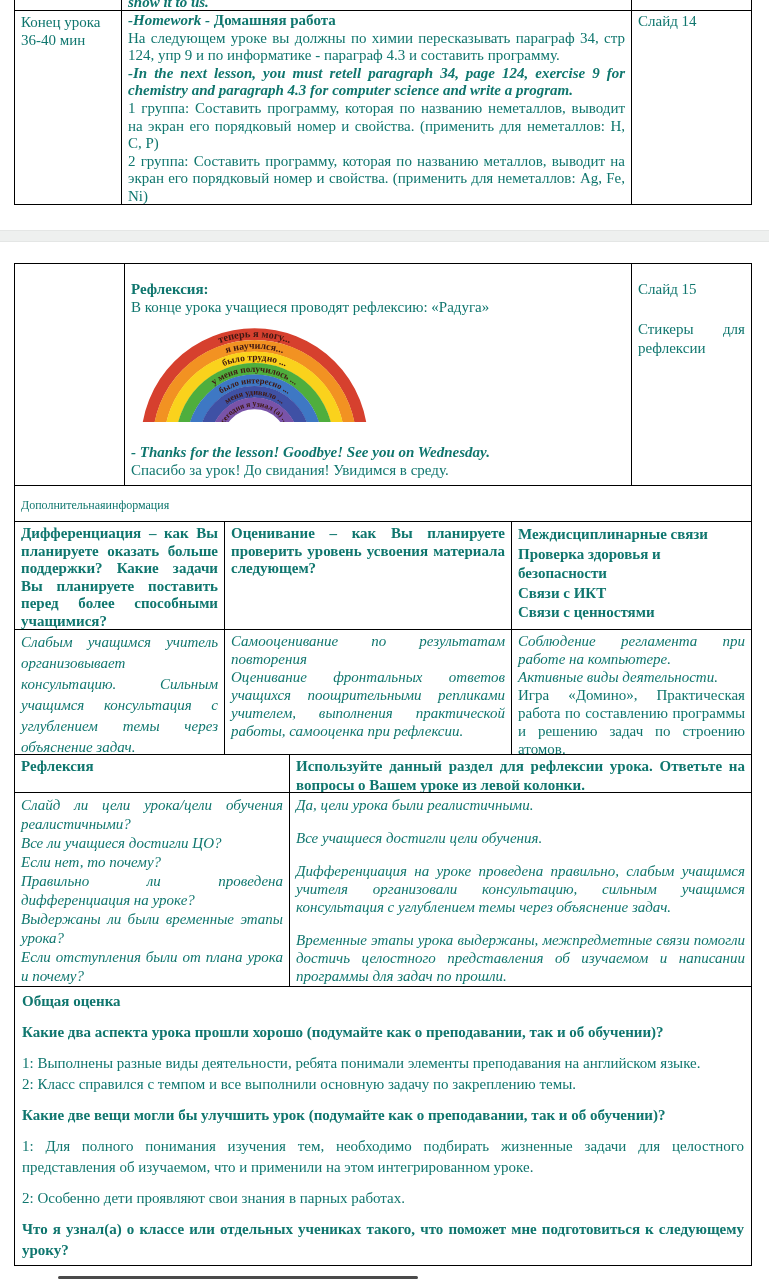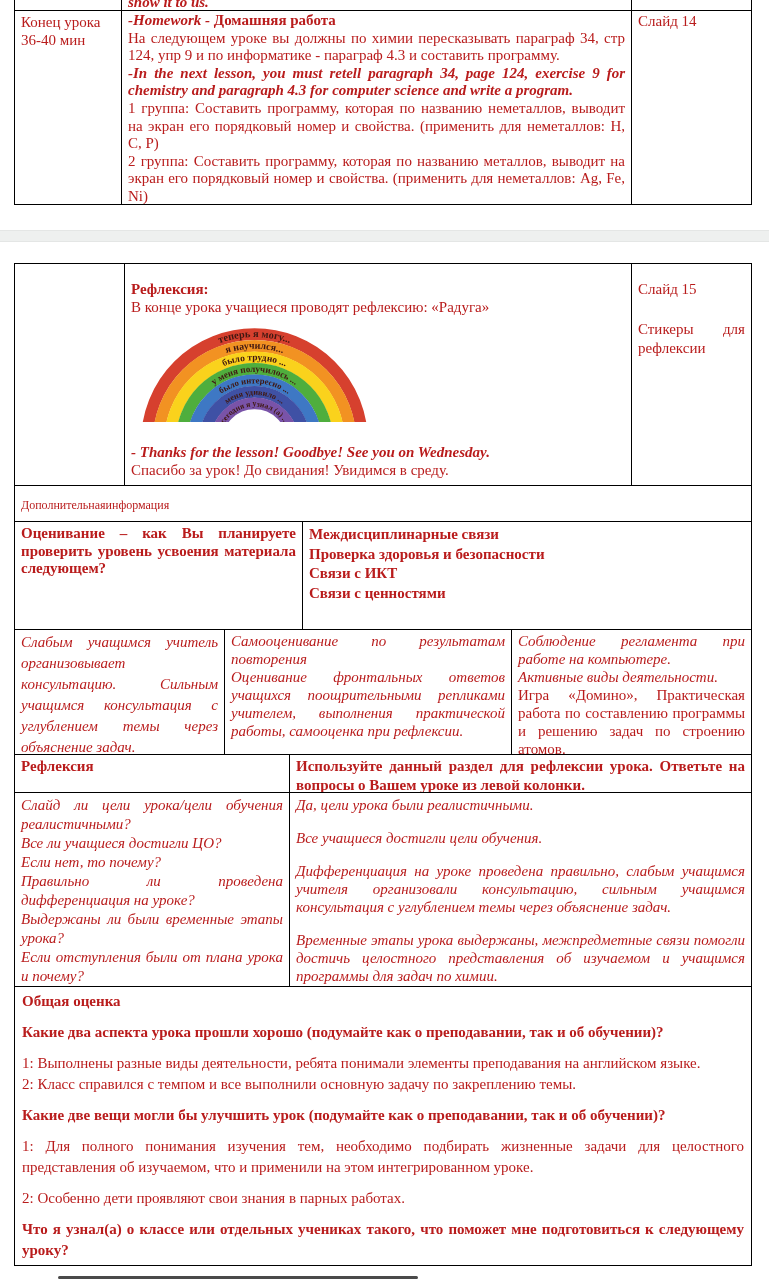--- a/index.html
+++ b/index.html
@@ -1,19 +1,19 @@
 <!DOCTYPE html>
 <html><head>
 <meta charset="utf-8">
 <style>
   * { box-sizing: border-box; margin: 0; padding: 0; }
   html, body { background: #ffffff; }
   .page {
     position: relative; width: 769px; height: 1280px; overflow: hidden;
-    background: #ffffff; color: #b91c1c;
+    background: #ffffff; color: #0f766e;
     font-family: "Liberation Serif", "DejaVu Serif", serif;
     font-size: 15px;
   }
   .tbl { position: absolute; left: 14px; width: 738px; border: 1.5px solid #000; background: #fff; }
   .t1 { top: 0; border-top: none; }
   .t2 { top: 263px; }
   .row { display: flex; overflow: hidden; }
   .row + .row { border-top: 1.2px solid #000; }
   .cell { overflow: hidden; padding: 2px 6px; }
   .cell + .cell { border-left: 1.2px solid #000; }
@@ -149,20 +149,21 @@
       </div>
     </div>
 
     <div class="row rB">
       <div class="cell" style="flex:1">
         <p>Дополнительнаяинформация</p>
       </div>
     </div>
 
     <div class="row rC just">
+      <div class="cell k1">Дифференциация – как Вы планируете оказать больше поддержки? Какие задачи Вы планируете поставить перед более способными учащимися?</div>
       <div class="cell k2">Оценивание – как Вы планируете проверить уровень усвоения материала следующем?</div>
       <div class="cell k3">
         <p>Междисциплинарные связи</p>
         <p>Проверка здоровья и безопасности</p>
         <p>Связи с ИКТ</p>
         <p>Связи с ценностями</p>
       </div>
     </div>
 
     <div class="row rD just">
@@ -189,21 +190,21 @@
         <p>Все ли учащиеся достигли ЦО?</p>
         <p>Если нет, то почему?</p>
         <p>Правильно ли проведена дифференциация на уроке?</p>
         <p>Выдержаны ли были временные этапы урока?</p>
         <p>Если отступления были от плана урока и почему?</p>
       </div>
       <div class="cell m2 i just">
         <p>Да, цели урока были реалистичными.</p>
         <p>Все учащиеся достигли цели обучения.</p>
         <p>Дифференциация на уроке проведена правильно, слабым учащимся учителя организовали консультацию, сильным учащимся консультация с углублением темы через объяснение задач.</p>
-        <p>Временные этапы урока выдержаны, межпредметные связи помогли достичь целостного представления об изучаемом и учащимся программы для задач по химии.</p>
+        <p>Временные этапы урока выдержаны, межпредметные связи помогли достичь целостного представления об изучаемом и написании программы для задач по прошли.</p>
       </div>
     </div>
 
     <div class="row" style="border-top:1.2px solid #000;">
       <div class="rG" style="width:100%">
         <p class="b">Общая оценка</p>
         <p class="b">Какие два аспекта урока прошли хорошо (подумайте как о преподавании, так и об обучении)?</p>
         <p style="margin-bottom:0">1: Выполнены разные виды деятельности, ребята понимали элементы преподавания на английском языке.</p>
         <p>2: Класс справился с темпом и все выполнили основную задачу по закреплению темы.</p>
         <p class="b">Какие две вещи могли бы улучшить урок (подумайте как о преподавании, так и об обучении)?</p>

